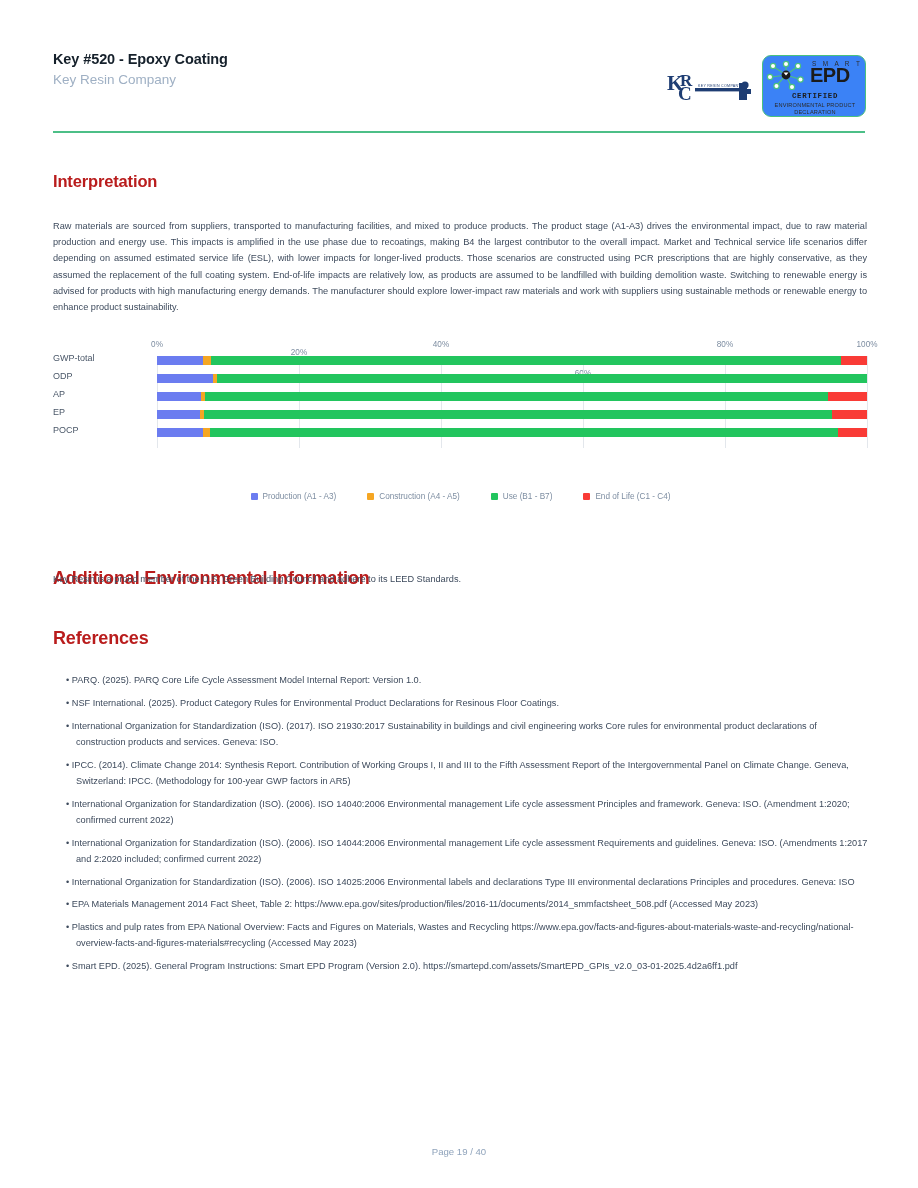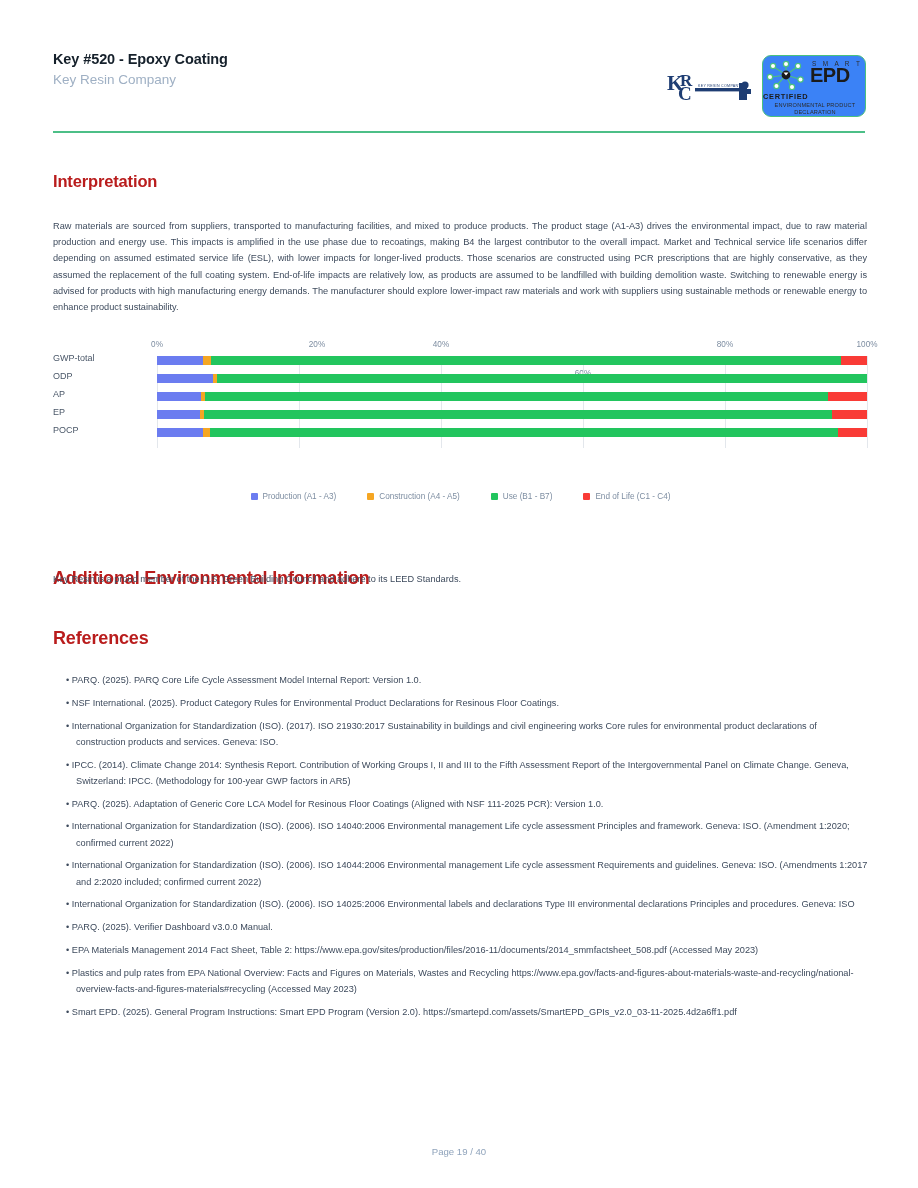--- a/index.html
+++ b/index.html
@@ -79,24 +79,26 @@
     font-size: 20px;
     font-weight: bold;
     color: #1b1b1b;
     letter-spacing: -0.5px;
     line-height: 20px;
   }
   .epd-certified {
     position: absolute;
     left: 0; top: 36px;
     width: 104px;
+    text-align: center;
     font-size: 7.4px;
     font-weight: bold;
     letter-spacing: 0.7px;
     color: #1b1b1b;
+    font-family: Liberation Mono, monospace;
   }
   .epd-decl {
     position: absolute;
     left: 0; top: 45.5px;
     width: 104px;
     text-align: center;
     font-size: 5.6px;
     line-height: 7.2px;
     letter-spacing: 0.2px;
     color: #2b2b2b;
@@ -290,21 +292,21 @@
     </div>
   </div>
   <div class="header-rule"></div>
 
   <div class="h2" style="left:53px; top:172px;">Interpretation</div>
   <div class="body-text" style="left:53px; top:218px; width:814px;">Raw materials are sourced from suppliers, transported to manufacturing facilities, and mixed to produce products. The product stage (A1-A3) drives the environmental impact, due to raw material production and energy use. This impacts is amplified in the use phase due to recoatings, making B4 the largest contributor to the overall impact. Market and Technical service life scenarios differ depending on assumed estimated service life (ESL), with lower impacts for longer-lived products. Those scenarios are constructed using PCR prescriptions that are highly conservative, as they assumed the replacement of the full coating system. End-of-life impacts are relatively low, as products are assumed to be landfilled with building demolition waste. Switching to renewable energy is advised for products with high manufacturing energy demands. The manufacturer should explore lower-impact raw materials and work with suppliers using sustainable methods or renewable energy to enhance product sustainability.</div>
 
   <div class="chart">
     <div id="chart-ticks">
         <div class="xaxis-label" style="left: 104px;">0%</div>
-        <div class="xaxis-label" style="left: 264px;">20%</div>
+        <div class="xaxis-label" style="left: 246px; margin-top: 8px;">20%</div>
         <div class="xaxis-label" style="left: 388px;">40%</div>
         <div class="xaxis-label" style="left: 530px; margin-top: 29px;">60%</div>
         <div class="xaxis-label" style="left: 672px;">80%</div>
         <div class="xaxis-label" style="left: 814px;">100%</div>
       </div>
     <div id="chart-grid">
         <div class="gridline" style="left: 104px;"></div>
         <div class="gridline" style="left: 246px;"></div>
         <div class="gridline" style="left: 388px;"></div>
         <div class="gridline" style="left: 530px;"></div>
@@ -372,25 +374,23 @@
 
   <div class="h2 big" style="left:53px; top:524px;margin-top:44px;">Additional Environmental Information</div>
   <div class="body-text" style="left:53px; top:571px; width:814px;">Key Resin is a proud member of the U.S. Green Building Council and adhere to its LEED Standards.</div>
 
   <div class="h2 big" style="left:53px; top:628px;">References</div>
   <div class="refs" id="refs-list">
       <div class="ref-item">PARQ. (2025). PARQ Core Life Cycle Assessment Model  Internal Report: Version 1.0.</div>
       <div class="ref-item">NSF International. (2025). Product Category Rules for Environmental Product Declarations for Resinous Floor Coatings.</div>
       <div class="ref-item">International Organization for Standardization (ISO). (2017). ISO 21930:2017  Sustainability in buildings and civil engineering works  Core rules for environmental product declarations of construction products and services. Geneva: ISO.</div>
       <div class="ref-item">IPCC. (2014). Climate Change 2014: Synthesis Report. Contribution of Working Groups I, II and III to the Fifth Assessment Report of the Intergovernmental Panel on Climate Change. Geneva, Switzerland: IPCC. (Methodology for 100-year GWP factors in AR5)</div>
-      <div class="ref-item">PARQ. (2025). Adaptation of Generic Core LCA Model for Resinous Floor Coatings (Aligned with NSF 111-2025 PCR): Version 1.0.</div>
       <div class="ref-item">International Organization for Standardization (ISO). (2006). ISO 14040:2006  Environmental management  Life cycle assessment  Principles and framework. Geneva: ISO. (Amendment 1:2020; confirmed current 2022)</div>
       <div class="ref-item">International Organization for Standardization (ISO). (2006). ISO 14044:2006  Environmental management  Life cycle assessment  Requirements and guidelines. Geneva: ISO. (Amendments 1:2017 and 2:2020 included; confirmed current 2022)</div>
       <div class="ref-item">International Organization for Standardization (ISO). (2006). ISO 14025:2006  Environmental labels and declarations  Type III environmental declarations  Principles and procedures. Geneva: ISO</div>
-      <div class="ref-item">PARQ. (2025). Verifier Dashboard v3.0.0 Manual.</div>
       <div class="ref-item">EPA Materials Management 2014 Fact Sheet, Table 2: https://www.epa.gov/sites/production/files/2016-11/documents/2014_smmfactsheet_508.pdf (Accessed May 2023)</div>
       <div class="ref-item">Plastics and pulp rates from EPA National Overview: Facts and Figures on Materials, Wastes and Recycling https://www.epa.gov/facts-and-figures-about-materials-waste-and-recycling/national-overview-facts-and-figures-materials#recycling (Accessed May 2023)</div>
-      <div class="ref-item">Smart EPD. (2025). General Program Instructions: Smart EPD Program (Version 2.0). https://smartepd.com/assets/SmartEPD_GPIs_v2.0_03-11-2025.4d2a6ff1.pdf</div>
+      <div class="ref-item">Smart EPD. (2025). General Program Instructions: Smart EPD Program (Version 2.0). https://smartepd.com/assets/SmartEPD_GPIs_v2.0_03-01-2025.4d2a6ff1.pdf</div>
     </div>
 
   <div class="footer">Page 19 / 40</div>
 
 </div>
 
 </body></html>

